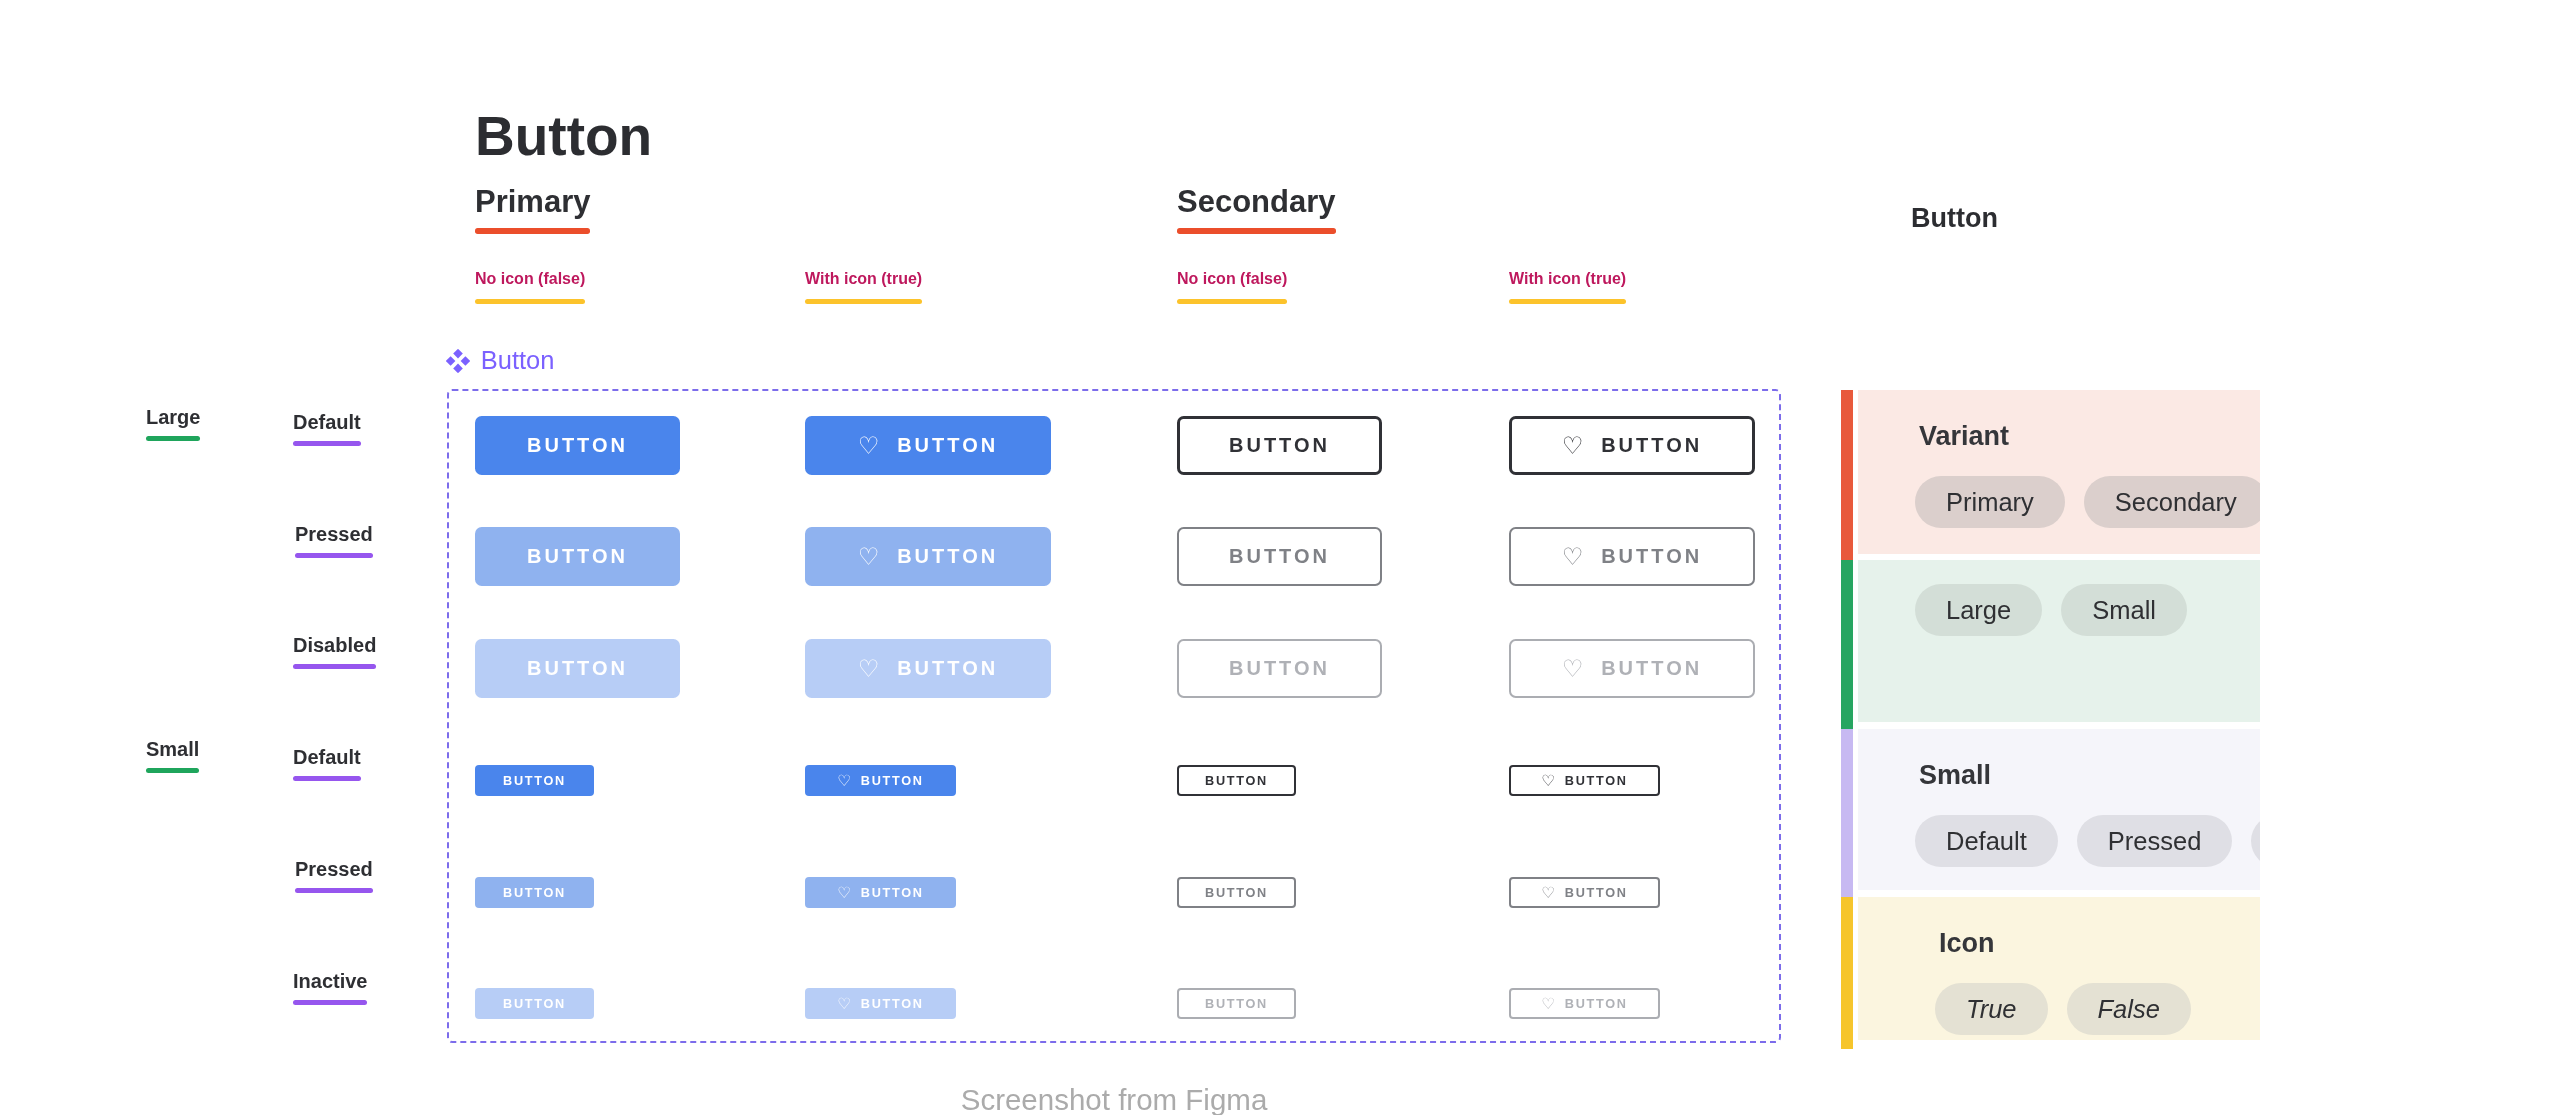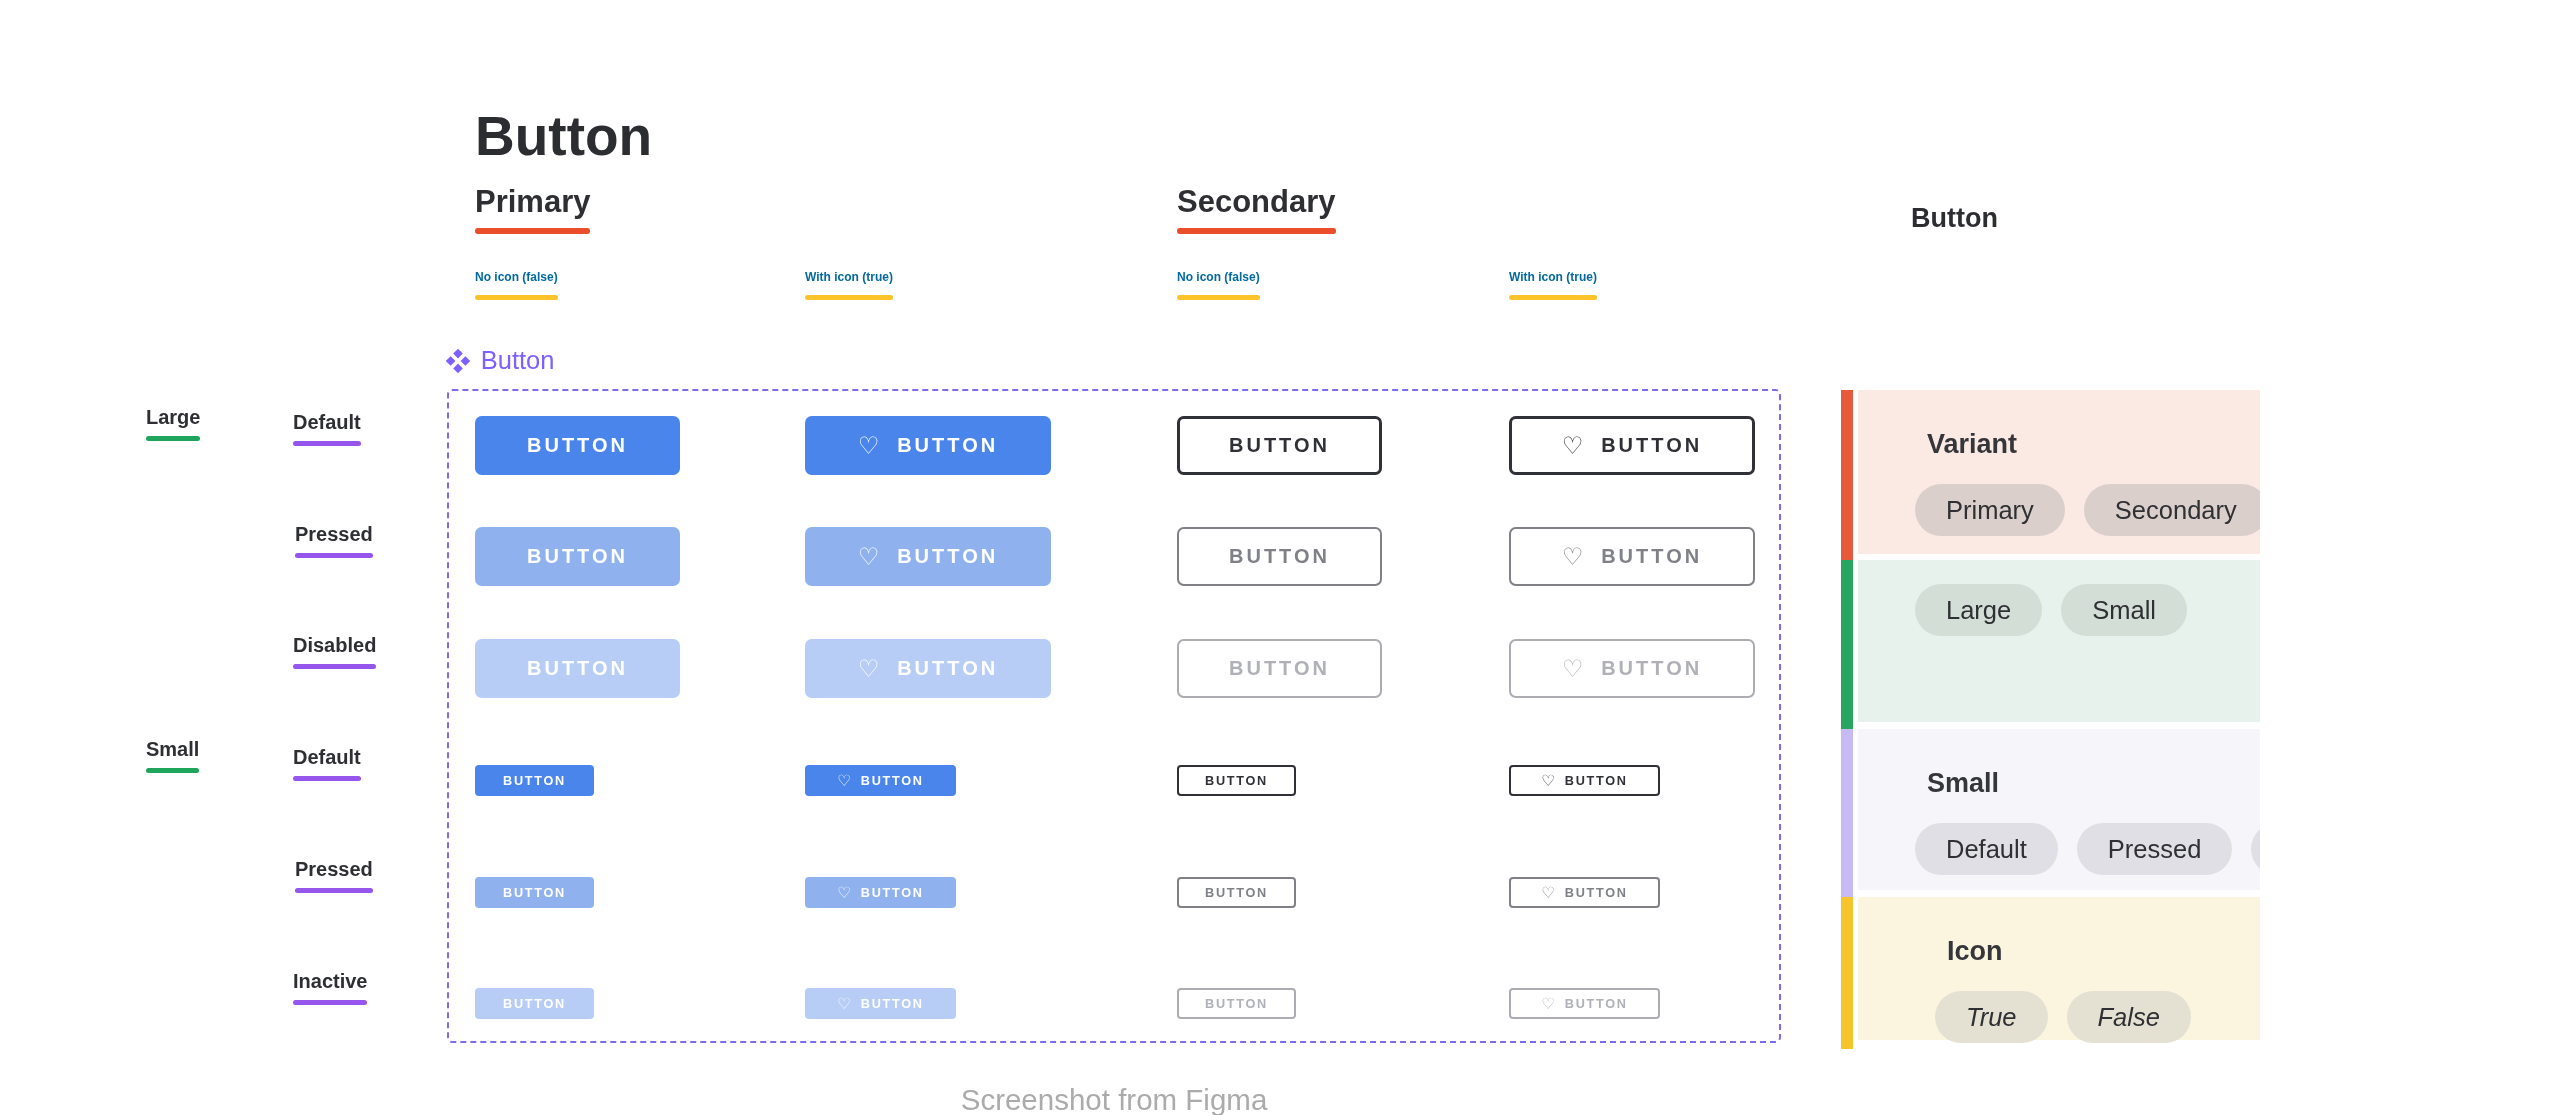--- a/index.html
+++ b/index.html
@@ -3,21 +3,21 @@
 <meta charset="utf-8">
 <style>
   html,body{margin:0;padding:0;background:#fff;}
   #stage{position:relative;width:2260px;height:1116px;background:#ffffff;overflow:hidden;
          font-family:"Liberation Sans","DejaVu Sans",sans-serif;color:#2E2F33;}
 
   
   .page-title{position:absolute;left:475px;top:67px;font-size:55px;font-weight:700;color:#2C2D31;}
   .group-title{position:absolute;font-size:31px;font-weight:700;line-height:1.15;color:#2E2F33;display:inline-block;}
   .group-title::after{content:"";display:block;height:6px;border-radius:2.7px;background:#EB4E2B;margin-top:8px;}
-  .col-title{position:absolute;font-size:12px;font-weight:700;color:#0369a1;display:inline-block;}
+  .col-title{position:absolute;font-size:16px;font-weight:700;color:#be185d;display:inline-block;}
   .col-title::after{content:"";display:block;height:5.4px;border-radius:2.7px;background:#FCC32B;margin-top:10.7px;}
 
   
   .size-label,.state-label{position:absolute;font-size:20px;font-weight:700;color:#2E2F33;display:inline-block;}
   .size-label::after{content:"";display:block;height:5.4px;border-radius:2.7px;background:#1FA55C;margin-top:6.7px;}
   .state-label::after{content:"";display:block;height:5.4px;border-radius:2.7px;background:#9656EE;margin-top:6.7px;}
 
   
   .component-tag{position:absolute;left:446px;top:346px;display:flex;align-items:center;gap:10.7px;
                  font-size:25.5px;color:#7B61FF;}
@@ -42,21 +42,21 @@
   .s-disabled{border:2px solid #ABADB2;color:#AFB1B6;}
 
   
   .insp-title{position:absolute;left:1911px;top:203px;font-size:27px;font-weight:700;color:#2C2D31;}
   .desc-input{position:absolute;left:1911px;top:264px;width:530px;height:79px;box-sizing:border-box;
               border:1.3px solid #DBDBDB;border-radius:6.7px;padding:0 27px;font-size:25.5px;color:#333;
               font-family:"Liberation Sans","DejaVu Sans",sans-serif;outline:none;}
   .desc-input::placeholder{color:#BDBDBD;}
   .panel{position:absolute;left:1858px;width:624px;box-sizing:border-box;}
   .panel .accent{position:absolute;left:-17px;top:0;width:12px;height:calc(100% + 9.4px);display:block;}
-  .panel h3{margin:12px;padding:27px 0 0 57px;font-size:27px;font-weight:600;color:#35363A;}
+  .panel h3{margin:4px;padding:27px 0 0 57px;font-size:27px;font-weight:600;color:#35363A;}
   .chips{display:flex;gap:19px;margin:24px 0 0 57px;}
   .chip{height:52px;border-radius:27px;display:flex;align-items:center;padding:0 31px;
         font-size:25.5px;color:#2F3033;}
   .panel.variant{background:#FBE9E4;} .panel.variant .accent{background:#E8593B;} .panel.variant .chip{background:#DBCFCC;}
   .panel.size{background:#E6F2EB;}    .panel.size .accent{background:#27A561;}    .panel.size .chip{background:#D3DED7;}
   .panel.state{background:#F5F5FA;}   .panel.state .accent{background:#C7B9F2;}   .panel.state .chip{background:#DFDFE5;}
   .panel.icon{background:#FBF5DF;padding-left:20px;}    .panel.icon .accent{background:#F6C52B;}    .panel.icon .chip{background:#E4E1D3;font-style:italic;}
   .more{position:absolute;right:40px;top:29.5px;font-size:28px;font-weight:700;letter-spacing:4.7px;color:#2F3033;cursor:pointer;}
 
   .caption{position:absolute;left:447px;top:1083px;width:1334px;text-align:center;

